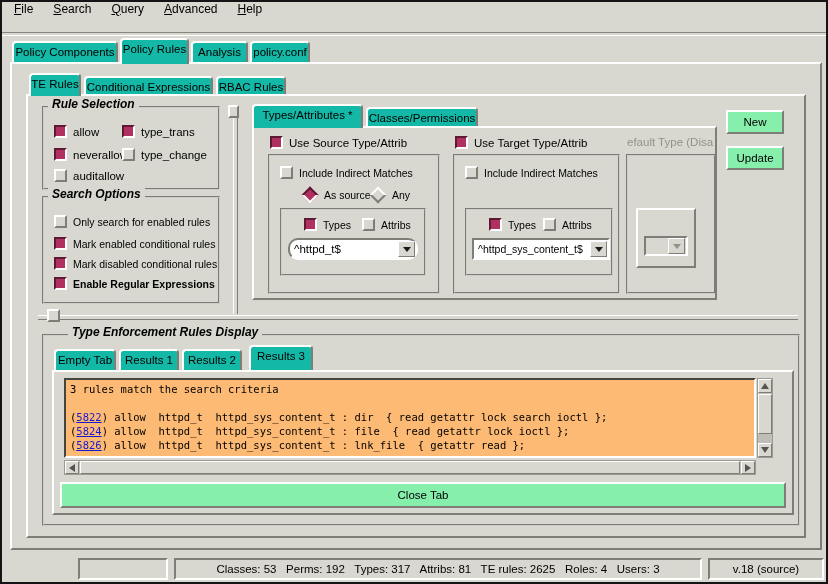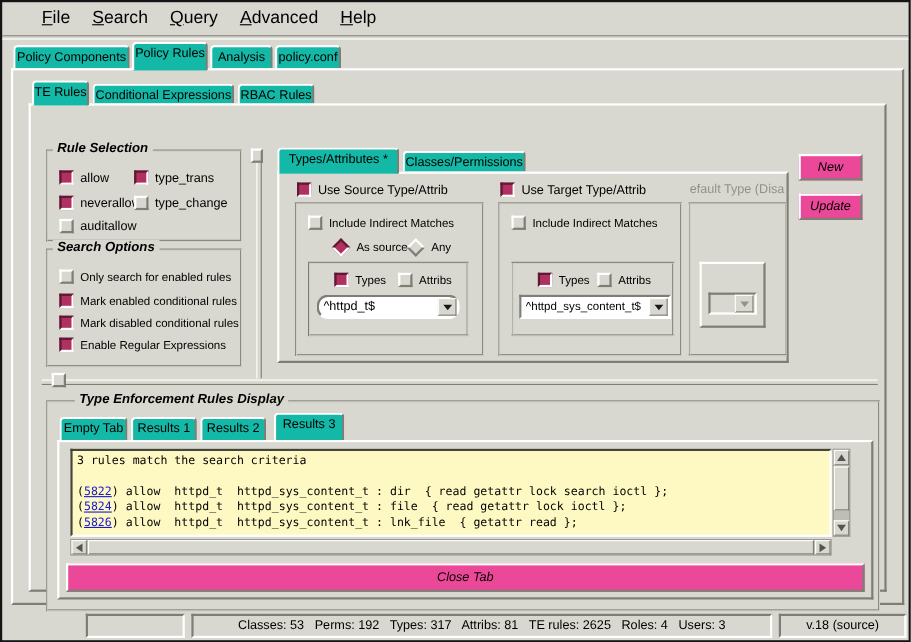--- a/index.html
+++ b/index.html
@@ -7,61 +7,61 @@
     position:relative; width:828px; height:584px; box-sizing:border-box;
     background:#d8d8d0; border:2px solid #141414; overflow:hidden;
     font-family:"Liberation Sans", sans-serif; color:#000; font-size:11.5px;
   }
   .abs { position:absolute; }
   
   .raised { border:2px solid; border-color:#ffffff #7e7e76 #7e7e76 #ffffff; background:#d8d8d0; box-sizing:border-box; }
   .gbox   { border:2px groove #cfcfc7; background:#d8d8d0; box-sizing:border-box; }
   .gbox-label { position:absolute; font-weight:bold; font-style:italic; font-size:12px; background:#d8d8d0; padding:0 4px; line-height:13px; }
   
-  #menubar { left:0; top:0; right:0; height:30px; display:flex; align-items:center; padding-left:12px; gap:20px; font-size:16px;margin-left:24px; }
+  #menubar { left:0; top:0; right:0; height:30px; display:flex; align-items:flex-start; padding-left:12px; gap:20px; font-size:12px; }
   .menu-item { cursor:default; }
   #menusep { left:0; top:30px; right:0; height:2px; border-top:1px solid #86867e; border-bottom:1px solid #ffffff; }
   
   .tab { position:absolute; box-sizing:border-box; background:#14b8a6; text-align:center;
          border:2px solid; border-color:#ffffff #7e7e76 #d8d8d0 #ffffff; border-bottom:none;
          border-radius:4px 4px 0 0; font-size:11.5px; padding-top:3px; z-index:1; }
   .tab.sel { z-index:3; }
   
   .page { position:absolute; box-sizing:border-box; background:#d8d8d0;
           border:2px solid; border-color:#ffffff #7e7e76 #7e7e76 #ffffff; z-index:2; }
   
   .check { position:absolute; display:flex; align-items:center; gap:6px; height:13px; white-space:nowrap; }
   .cb { width:9px; height:9px; flex:none; border:2px solid; border-color:#ffffff #7e7e76 #7e7e76 #ffffff; background:#d8d8d0; }
   .cb.on { background:#b03060; border-color:#5e1a34 #ffffff #ffffff #5e1a34; }
   .radio { width:8px; height:8px; flex:none; transform:rotate(45deg); border:2px solid; border-color:#ffffff #7e7e76 #7e7e76 #ffffff; background:#d8d8d0; margin:0 2px; }
   .radio.on { background:#b03060; border-color:#5e1a34 #ffffff #ffffff #5e1a34; }
   .lbl-sm { font-size:10.5px; }
   .lbl-md { font-size:11.5px; }
   .lbl-gray { color:#92928a; }
   
-  .btn { position:absolute; box-sizing:border-box; background:#ec4899; 
+  .btn { position:absolute; box-sizing:border-box; background:#86efac; 
          border:2px solid; border-color:#ffffff #7e7e76 #7e7e76 #ffffff; font-size:11.5px;
-         display:flex; align-items:center; justify-content:center; cursor:default;font-style:italic; }
+         display:flex; align-items:center; justify-content:center; cursor:default; }
   
   .combo { position:absolute; box-sizing:border-box; background:#ffffff;
            border:2px solid; border-color:#7e7e76 #ffffff #ffffff #7e7e76;
            display:flex; align-items:center; font-size:11.5px; padding-left:4px; }
   .combo .val { flex:1; overflow:hidden; white-space:nowrap; }
   .combo-arrow { flex:none; width:15px; height:14px; margin-right:1px; background:#d8d8d0;
                  border:1px solid; border-color:#ffffff #7e7e76 #7e7e76 #ffffff;
                  display:flex; align-items:center; justify-content:center; }
   .tri-dn { width:0; height:0; border-left:4px solid transparent; border-right:4px solid transparent; border-top:5px solid #1a1a1a; }
   .combo.disabled { background:#d8d8d0; }
   .combo.disabled .tri-dn { border-top-color:#92928a; }
   
   .sash-v { border-left:1px solid #ffffff; border-right:1px solid #7e7e76; }
   .sash-h { border-top:1px solid #ffffff; border-bottom:1px solid #7e7e76; }
   .sash-handle { background:#d8d8d0; border:2px solid; border-color:#ffffff #7e7e76 #7e7e76 #ffffff; box-sizing:border-box; }
   
-  #textarea { background:#fef9c3; border:2px solid; border-color:#45453f #ffffff #ffffff #45453f; box-sizing:border-box;
+  #textarea { background:#fdba74; border:2px solid; border-color:#45453f #ffffff #ffffff #45453f; box-sizing:border-box;
               font-family:"DejaVu Sans Mono", monospace; font-size:10.5px; line-height:14px; padding:2px 4px; overflow:hidden; }
   .rule-line { white-space:pre; }
   .rule-link { color:#1818cc; text-decoration:underline; cursor:pointer; }
   
   .sb { position:absolute; background:#bebeb6; box-sizing:border-box; border:1px solid #9a9a92; }
   .sb-btn { position:absolute; background:#d8d8d0; border:1px solid; border-color:#ffffff #7e7e76 #7e7e76 #ffffff; box-sizing:border-box; display:flex; align-items:center; justify-content:center; }
   .sb-thumb { position:absolute; background:#d8d8d0; border:1px solid; border-color:#ffffff #7e7e76 #7e7e76 #ffffff; box-sizing:border-box; }
   .tri-up2 { width:0;height:0;border-left:4px solid transparent;border-right:4px solid transparent;border-bottom:6px solid #55554f; }
   .tri-dn2 { width:0;height:0;border-left:4px solid transparent;border-right:4px solid transparent;border-top:6px solid #55554f; }
   .tri-lf2 { width:0;height:0;border-top:4px solid transparent;border-bottom:4px solid transparent;border-right:6px solid #55554f; }
@@ -89,21 +89,21 @@
   <div class="tab" style="left:189px;top:39px;width:57px;height:21px;"><span>Analysis</span></div>
   <div class="tab" style="left:248px;top:39px;width:60px;height:21px;"><span>policy.conf</span></div>
 
   <div class="page" style="left:8px;top:60px;width:812px;height:488px;"></div>
 
   <div class="tab sel" style="left:27px;top:71px;width:52px;height:23px;z-index:4;"><span>TE Rules</span></div>
   <div class="tab" style="left:82px;top:74px;width:129px;height:18px;z-index:3;"><span>Conditional Expressions</span></div>
   <div class="tab" style="left:214px;top:74px;width:70px;height:20px;z-index:3;"><span>RBAC Rules</span></div>
 
   <div class="page" style="left:24px;top:92px;width:780px;height:444px;z-index:3;">
-    <div style="position:relative;width:100%;height:100%;margin-top:30px;">
+    <div style="position:relative;width:100%;height:100%;">
 
       <div class="gbox abs" style="left:14px;top:10px;width:178px;height:84px;"></div>
       <div class="gbox-label" style="left:20px;top:2px;">Rule Selection</div>
       <div class="check" style="left:26px;top:29px;">
         <span class="cb on"></span>
           <span class="lbl-md">allow</span>
       </div>
       <div class="check" style="left:94px;top:29px;">
         <span class="cb on"></span>
           <span class="lbl-md">type_trans</span>
@@ -128,21 +128,21 @@
           <span class="lbl-sm">Only search for enabled rules</span>
       </div>
       <div class="check" style="left:26px;top:141px;">
         <span class="cb on"></span>
           <span class="lbl-sm">Mark enabled conditional rules</span>
       </div>
       <div class="check" style="left:26px;top:161px;">
         <span class="cb on"></span>
           <span class="lbl-sm">Mark disabled conditional rules</span>
       </div>
-      <div class="check" style="left:26px;top:181px;">
+      <div class="check" style="left:26px;top:181px;font-weight:bold;">
         <span class="cb on"></span>
           <span class="lbl-sm">Enable Regular Expressions</span>
       </div>
 
       <div class="abs sash-v" style="left:205px;top:10px;width:3px;height:208px;"></div>
       <div class="abs sash-handle" style="left:200px;top:9px;width:11px;height:13px;"></div>
 
       <div class="tab sel" style="left:224px;top:8px;width:111px;height:24px;z-index:4;"><span>Types/Attributes *</span></div>
       <div class="tab" style="left:338px;top:11px;width:112px;height:19px;z-index:3;"><span>Classes/Permissions</span></div>
       <div class="page" style="left:224px;top:30px;width:465px;height:174px;z-index:3;overflow:hidden;">

